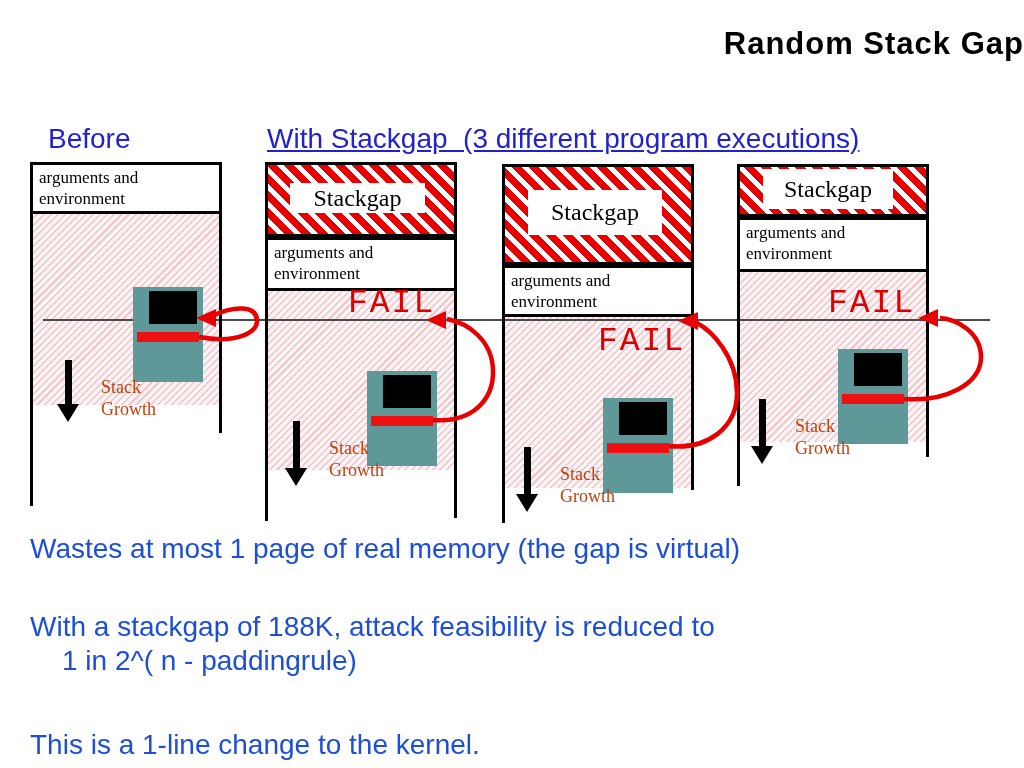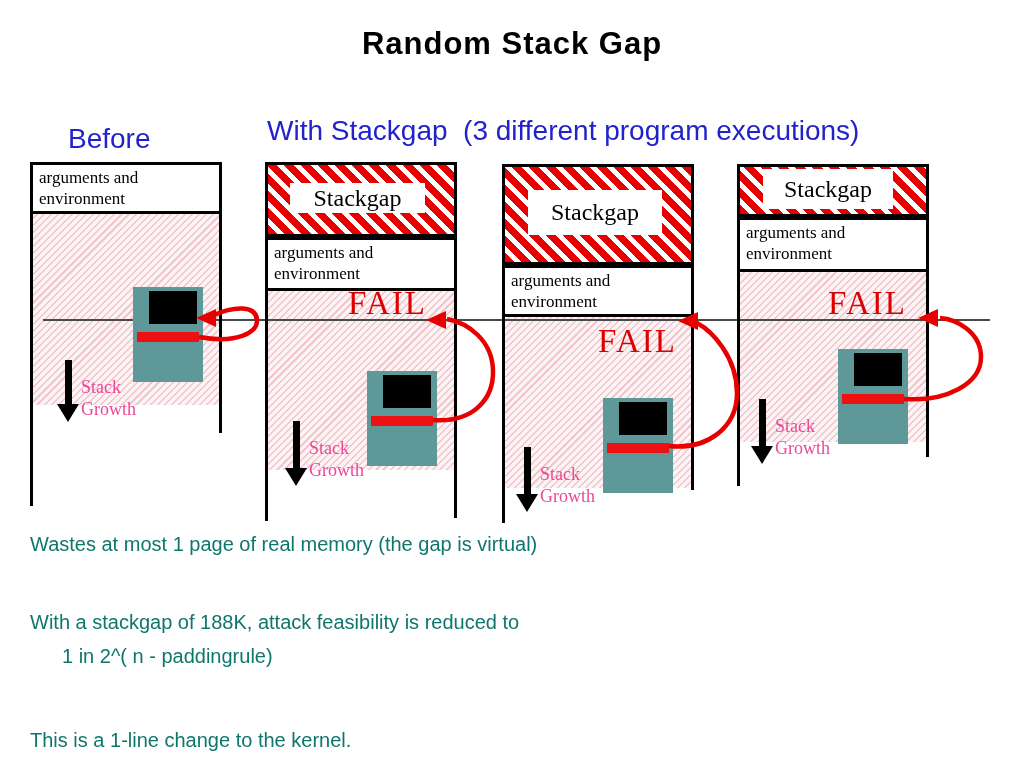--- a/index.html
+++ b/index.html
@@ -5,25 +5,25 @@
   html,body { margin:0; padding:0; }
   body {
     width:1024px; height:768px; position:relative; overflow:hidden;
     background:#ffffff;
     font-family:"Liberation Sans", sans-serif;
   }
   .abs { position:absolute; }
 
   
   .slide-title {
-    left:0; top:26px; width:1024px; text-align:center;
+    left:0; top:26px; width:1024px; text-align:right;
     font-size:31px; font-weight:bold; color:#000; letter-spacing:1px;
   }
   .blue-head { font-size:28px; color:#2222cc; white-space:pre; }
-  .note { font-size:20px; color:#0f766e; white-space:pre; }
+  .note { font-size:28px; color:#1d4ed8; white-space:pre; }
 
   .args-box {
     background:#ffffff; border:3px solid #000;
     font-family:"Liberation Serif", serif; font-size:17px; line-height:1.25;
     padding:2px 6px; color:#000; z-index:3;
   }
   .gap-box {
     border:3px solid #000; z-index:3;
     background-color:#ffffff;
     background-image:repeating-linear-gradient(45deg,
@@ -35,51 +35,51 @@
   }
   .pink {
     background-color:#fcf3f4;
     background-image:repeating-linear-gradient(135deg,
       #f2c6cd 0px, #f2c6cd 1.5px, rgba(0,0,0,0) 1.5px, rgba(0,0,0,0) 5px);
     z-index:1;
   }
   .vborder { width:3px; background:#000; z-index:2; }
 
   .fail {
-    font-family:Liberation Serif, serif; font-size:33px; color:#dd0000;
+    font-family:Liberation Mono, monospace; font-size:33px; color:#dd0000;
     letter-spacing:2px; z-index:5;
   }
 
   
   .pc { width:70px; height:95px; background:#5f9898; z-index:4; }
   .pc .screen { position:absolute; left:16px; top:4px; width:48px; height:33px; background:#000; }
   .pc .bar    { position:absolute; left:4px;  top:45px; width:62px; height:10px; background:#ee1111; }
 
   
   .sg-bar { width:7px; background:#000; z-index:4; }
   .sg-tri {
     width:0; height:0; z-index:4;
     border-left:11px solid rgba(0,0,0,0);
     border-right:11px solid rgba(0,0,0,0);
     border-top:18px solid #000;
   }
-  .sg-label { font-family:"Liberation Serif", serif; font-size:18px; color:#ec4899; z-index:4; }
+  .sg-label { font-family:"Liberation Serif", serif; font-size:18px; color:#c2410c; z-index:4;margin-left:20px; }
 
   .ret-line { left:43px; top:319px; width:947px; height:1.5px; background:#4a4a4a; z-index:2; }
 
   .arrows-svg { left:0; top:0; z-index:6; pointer-events:none; }
   .arrow-path { fill:none; stroke:#e80000; stroke-width:4.5px; }
   .arrow-head { fill:#e80000; stroke:none; }
 </style>
 </head>
 <body>
 
 <div class="abs slide-title">Random Stack Gap</div>
-<div class="abs blue-head" style="left:68px; top:123px;">Before</div>
-<div class="abs blue-head" style="left:267px; top:115px;">With Stackgap  (3 different program executions)</div>
+<div class="abs blue-head" style="left:48px; top:123px;">Before</div>
+<div class="abs blue-head" style="left:267px; top:123px;text-decoration:underline;">With Stackgap  (3 different program executions)</div>
 
 <div class="abs ret-line"></div>
 
 <div>
   <div class="abs args-box" style="left:30px; top:162px; width:174px; height:42px;">arguments and environment</div>
   <div class="abs pink" style="left:33px; top:210px; width:186px; height:195px;"></div>
   <div class="abs vborder" style="left:30px;  top:207px; height:299px;"></div>
   <div class="abs vborder" style="left:219px; top:207px; height:226px;"></div>
 
   <div class="abs pc" style="left:133px; top:287px;">

